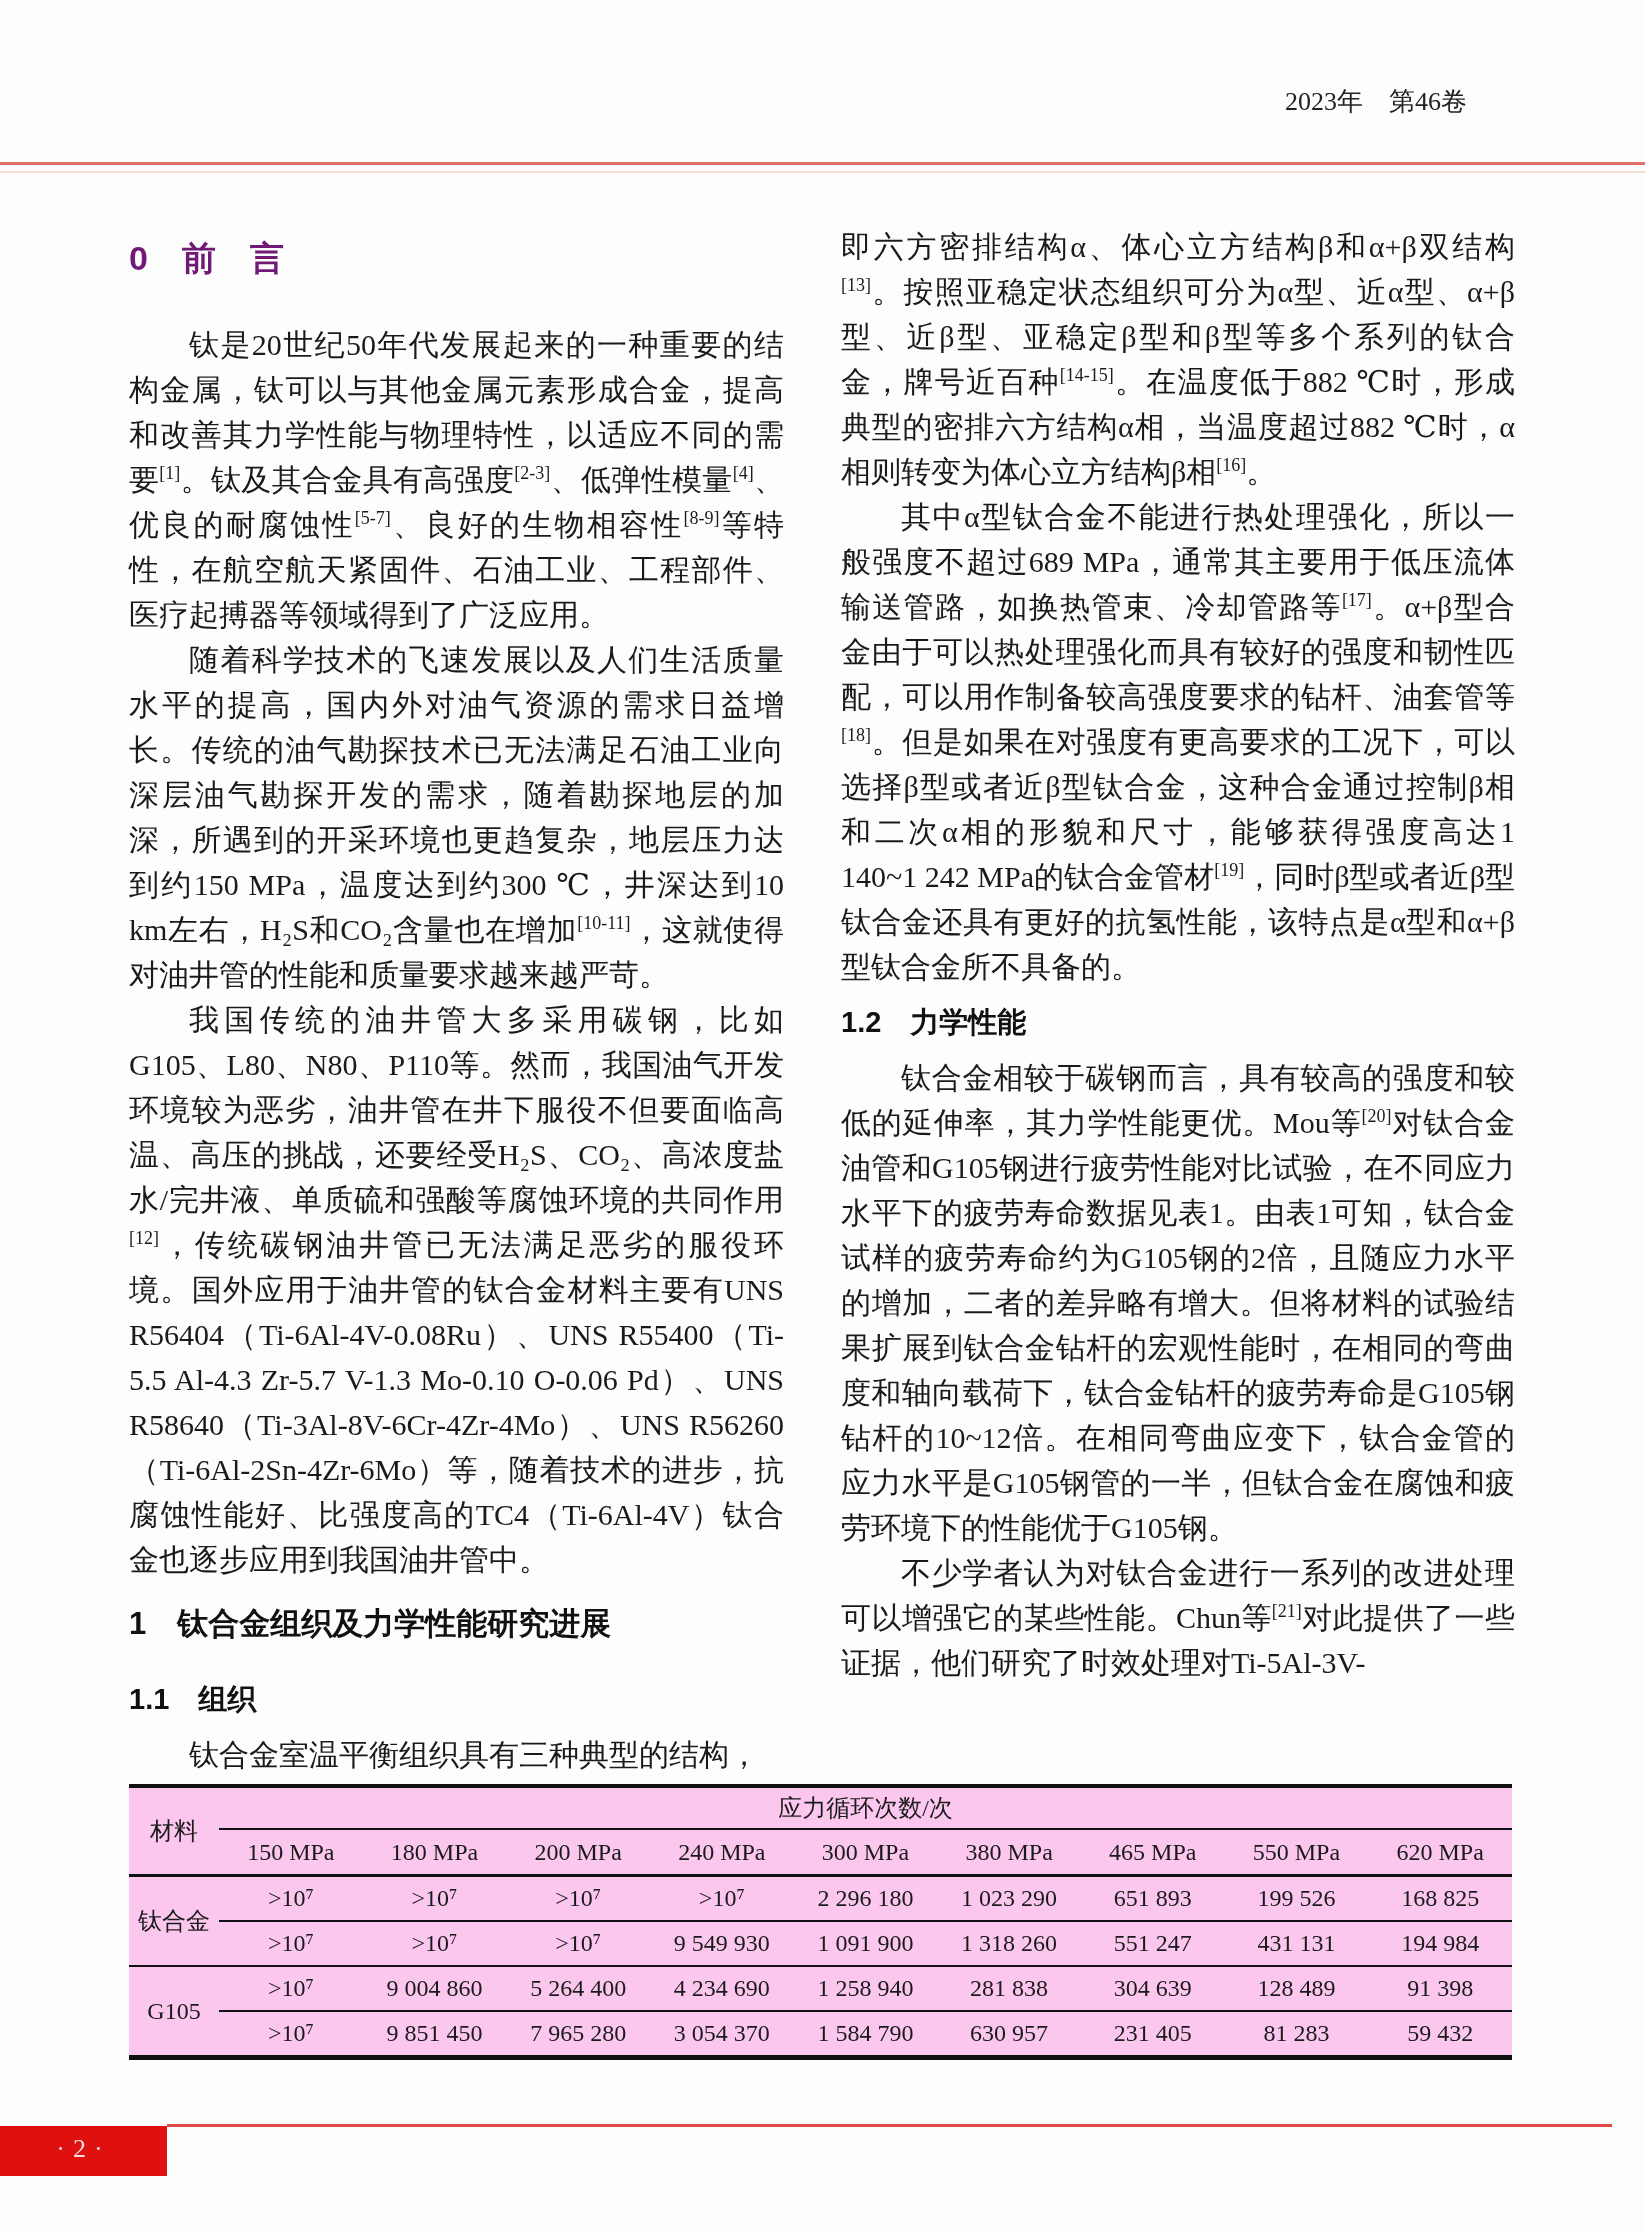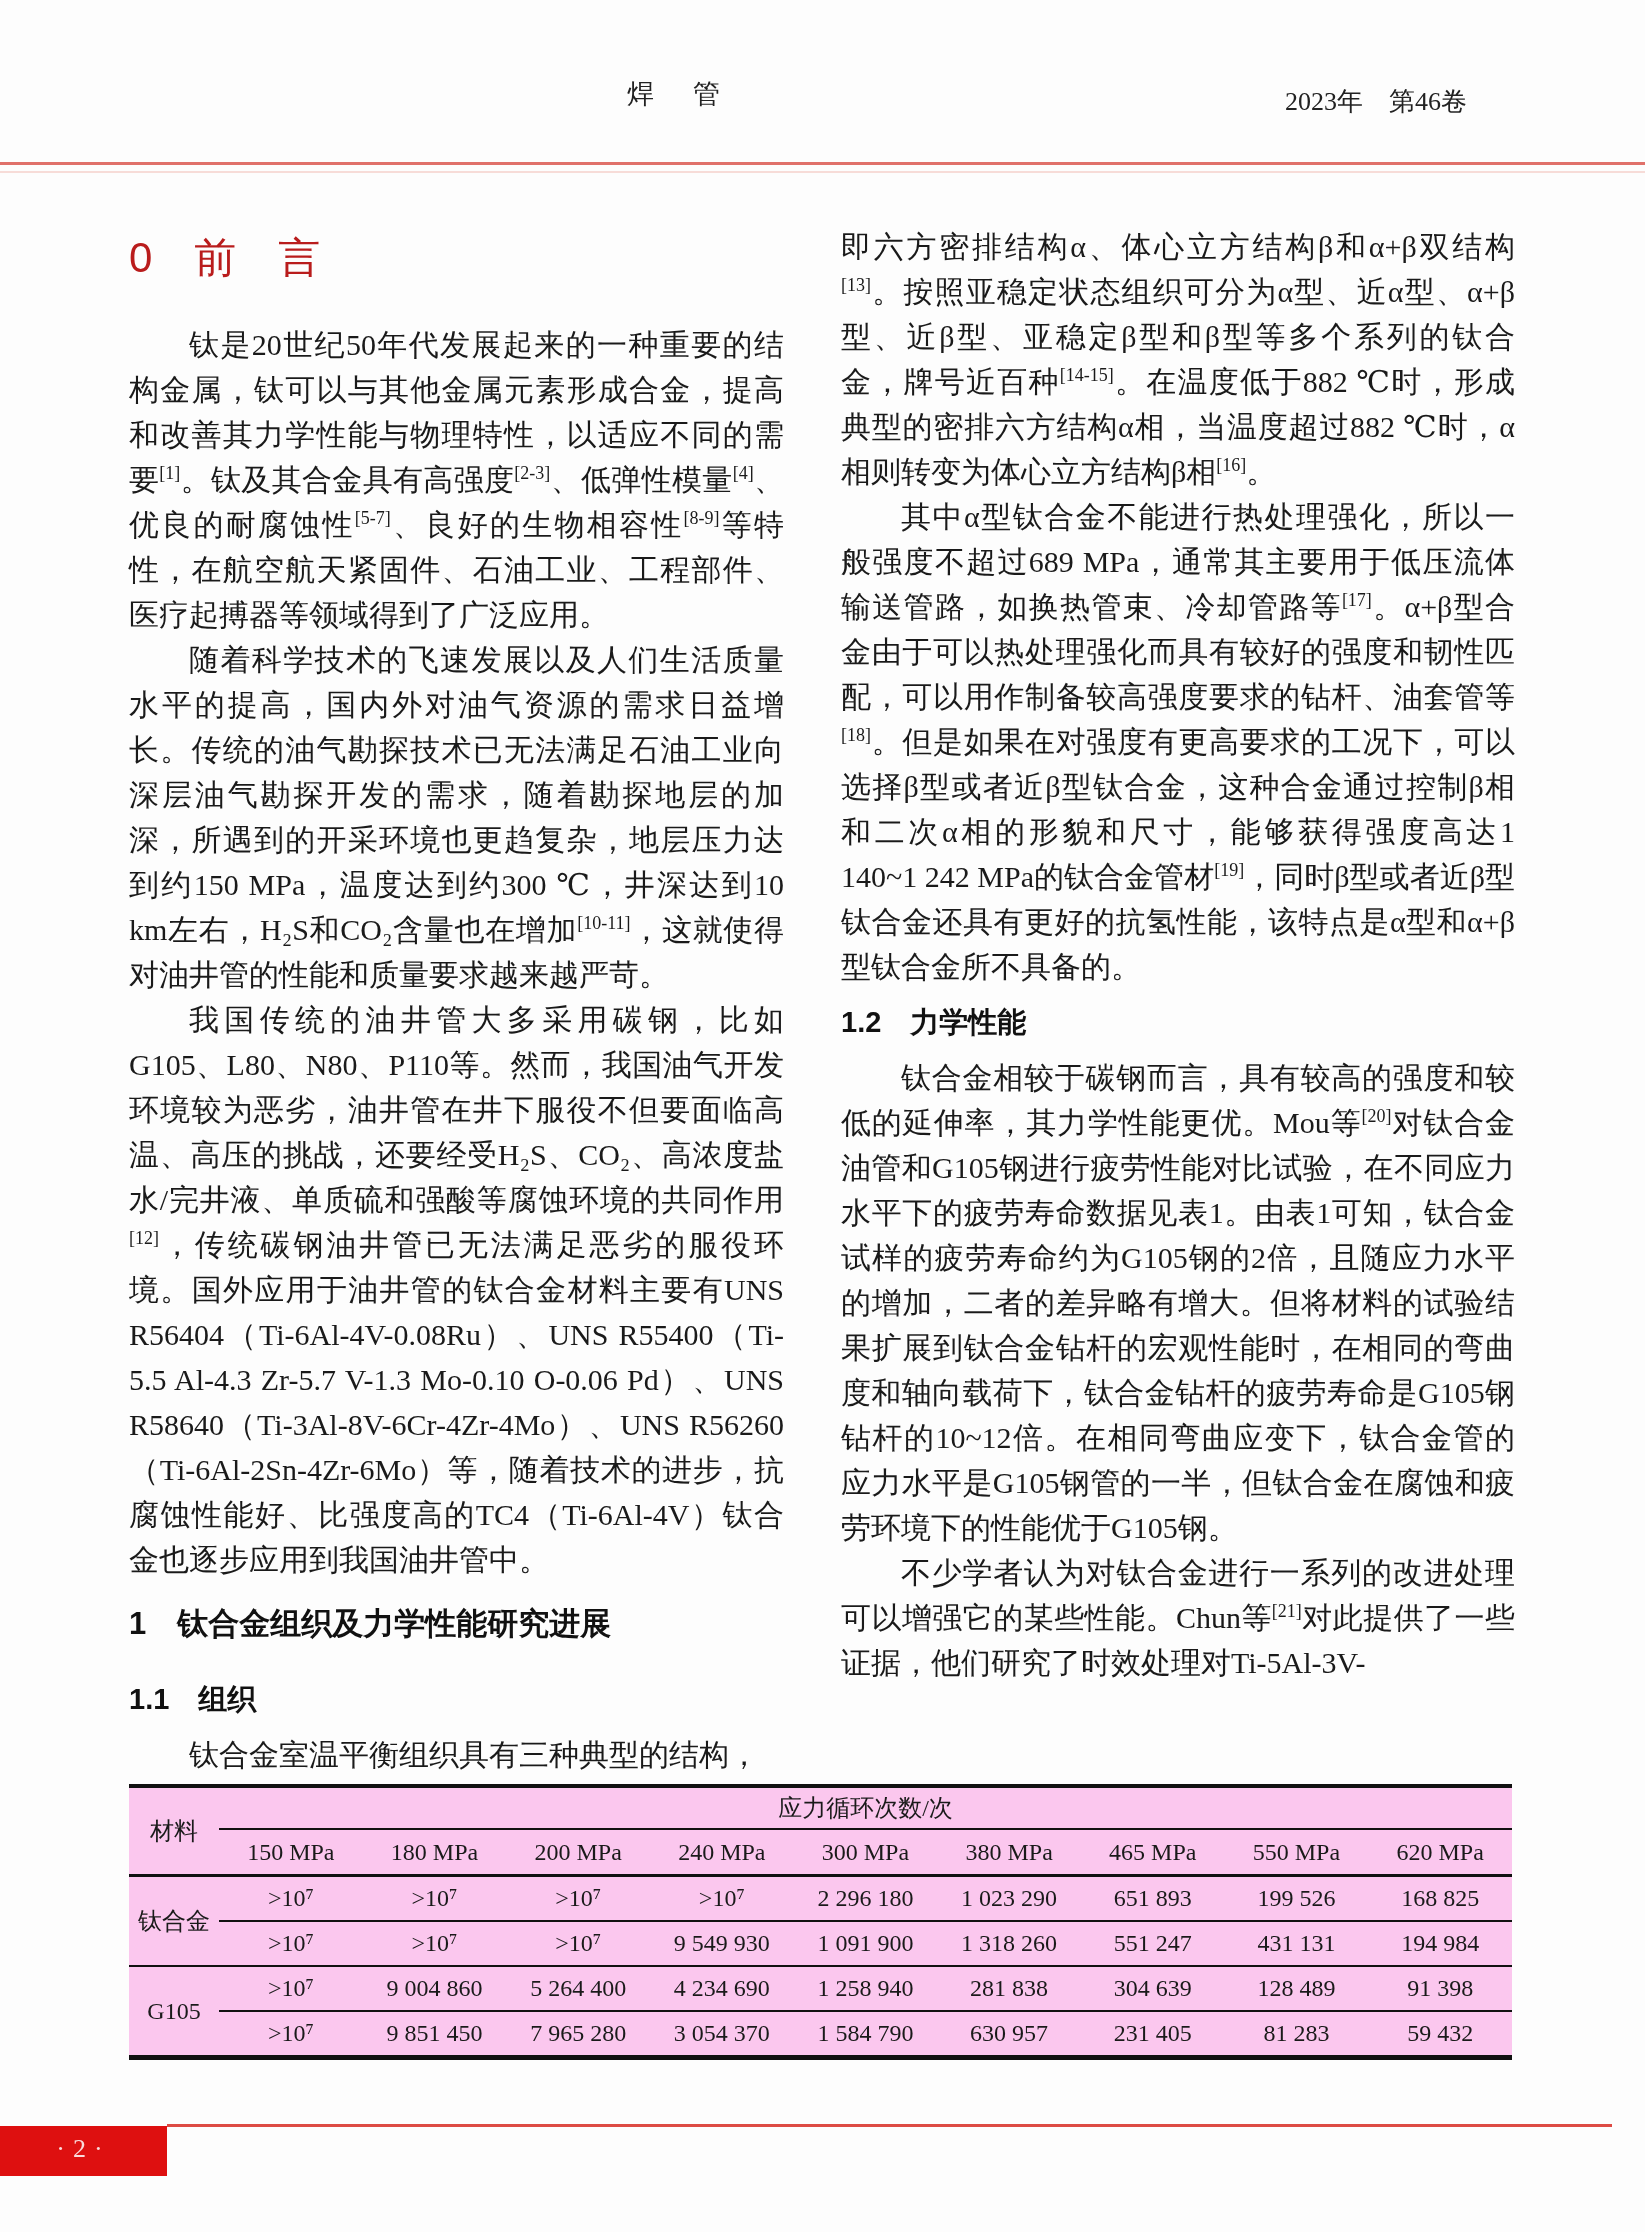--- a/index.html
+++ b/index.html
@@ -32,23 +32,23 @@
   .col{position:absolute;top:224px;width:655px;}
   .col-left{left:129px;}
   .col-right{left:841px;width:674px;}
   .body{
     margin:0;font-size:30px;line-height:45px;
     text-align:justify;text-justify:inter-ideograph;
   }
   .indent{text-indent:2em;}
   .body sup{font-size:0.6em;line-height:0;vertical-align:super;}
   .h0{
-    margin:14px 0 44px 0;font-size:42px;line-height:40px;
-    font-family:"Liberation Sans","DejaVu Sans",sans-serif;
-    font-weight:normal;color:#b91c1c;
+    margin:14px 0 44px 0;font-size:34px;line-height:40px;
+    font-family:"Liberation Sans","DejaVu Sans",sans-serif;
+    font-weight:bold;color:#701a75;
   }
   .h1{
     margin:22px 0 36px 0;font-size:31px;line-height:40px;
     font-family:"Liberation Sans","DejaVu Sans",sans-serif;
     font-weight:bold;color:#111;
   }
   .h2{
     margin:14px 0 14px 0;font-size:29px;line-height:38px;
     font-family:"Liberation Sans","DejaVu Sans",sans-serif;
     font-weight:bold;color:#111;
@@ -92,21 +92,20 @@
     position:absolute;left:55px;top:2139px;
     font-size:25px;color:#8f8f8f;white-space:nowrap;
   }
   .copyright .url{margin-left:30px;}
 </style>
 </head>
 <body>
 
 <div class="page">
 
-  <div class="journal">焊　管</div>
   <div class="issue">2023年　第46卷</div>
   <div class="top-rule"></div>
   <div class="top-rule-light"></div>
 
   <div class="col col-left">
     <h2 class="h0">0　前　言</h2>
     <p class="body indent">钛是20世纪50年代发展起来的一种重要的结构金属，钛可以与其他金属元素形成合金，提高和改善其力学性能与物理特性，以适应不同的需要<sup>[1]</sup>。钛及其合金具有高强度<sup>[2-3]</sup>、低弹性模量<sup>[4]</sup>、优良的耐腐蚀性<sup>[5-7]</sup>、良好的生物相容性<sup>[8-9]</sup>等特性，在航空航天紧固件、石油工业、工程部件、医疗起搏器等领域得到了广泛应用。</p>
     <p class="body indent">随着科学技术的飞速发展以及人们生活质量水平的提高，国内外对油气资源的需求日益增长。传统的油气勘探技术已无法满足石油工业向深层油气勘探开发的需求，随着勘探地层的加深，所遇到的开采环境也更趋复杂，地层压力达到约150 MPa，温度达到约300 ℃，井深达到10 km左右，H₂S和CO₂含量也在增加<sup>[10-11]</sup>，这就使得对油井管的性能和质量要求越来越严苛。</p>
     <p class="body indent">我国传统的油井管大多采用碳钢，比如G105、L80、N80、P110等。然而，我国油气开发环境较为恶劣，油井管在井下服役不但要面临高温、高压的挑战，还要经受H₂S、CO₂、高浓度盐水/完井液、单质硫和强酸等腐蚀环境的共同作用<sup>[12]</sup>，传统碳钢油井管已无法满足恶劣的服役环境。国外应用于油井管的钛合金材料主要有UNS R56404（Ti-6Al-4V-0.08Ru）、UNS R55400（Ti-5.5 Al-4.3 Zr-5.7 V-1.3 Mo-0.10 O-0.06 Pd）、UNS R58640（Ti-3Al-8V-6Cr-4Zr-4Mo）、UNS R56260（Ti-6Al-2Sn-4Zr-6Mo）等，随着技术的进步，抗腐蚀性能好、比强度高的TC4（Ti-6Al-4V）钛合金也逐步应用到我国油井管中。</p>
     <h2 class="h1">1　钛合金组织及力学性能研究进展</h2>

